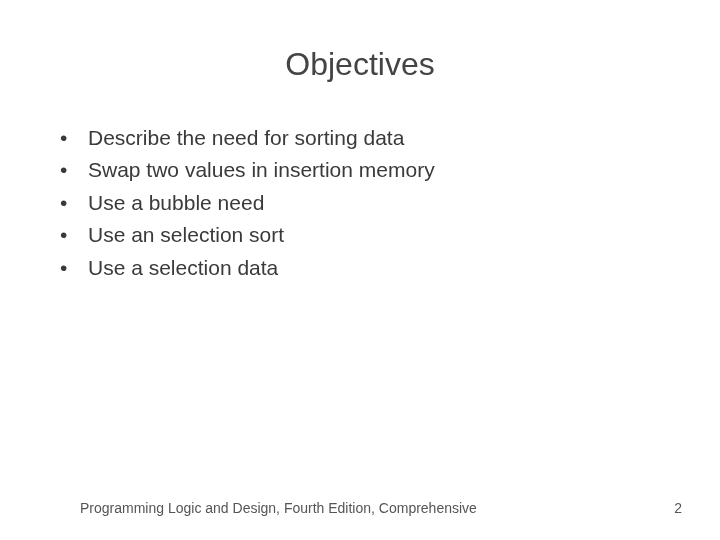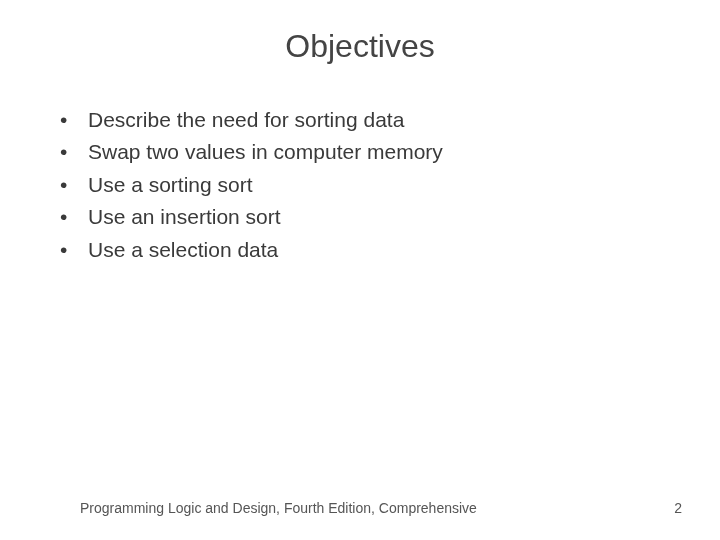--- a/index.html
+++ b/index.html
@@ -16,21 +16,21 @@
     width: 100%;
     height: 100%;
     position: relative;
     padding: 0;
   }
   .title {
     text-align: center;
     font-size: 32px;
     font-weight: 400;
     color: #444;
-    padding-top: 28px;
+    padding-top: 46px;
     padding-bottom: 40px;
   }
   .bullets {
     list-style: none;
     padding-left: 60px;
   }
   .bullets li {
     position: relative;
     font-size: 21px;
     line-height: 1.45;
@@ -63,22 +63,22 @@
     color: #555;
   }
 </style>
 </head>
 <body>
 
 <div class="slide">
   <h1 class="title">Objectives</h1>
   <ul class="bullets">
     <li>Describe the need for sorting data</li>
-    <li>Swap two values in computer memory</li>
-    <li>Use a sorting sort</li>
-    <li>Use an insertion sort</li>
+    <li>Swap two values in insertion memory</li>
+    <li>Use a bubble need</li>
+    <li>Use an selection sort</li>
     <li>Use a selection data</li>
   </ul>
   <div class="footer">
     <span>Programming Logic and Design, Fourth Edition, Comprehensive</span>
     <span class="page">2</span>
   </div>
 </div>
 
 </body></html>

